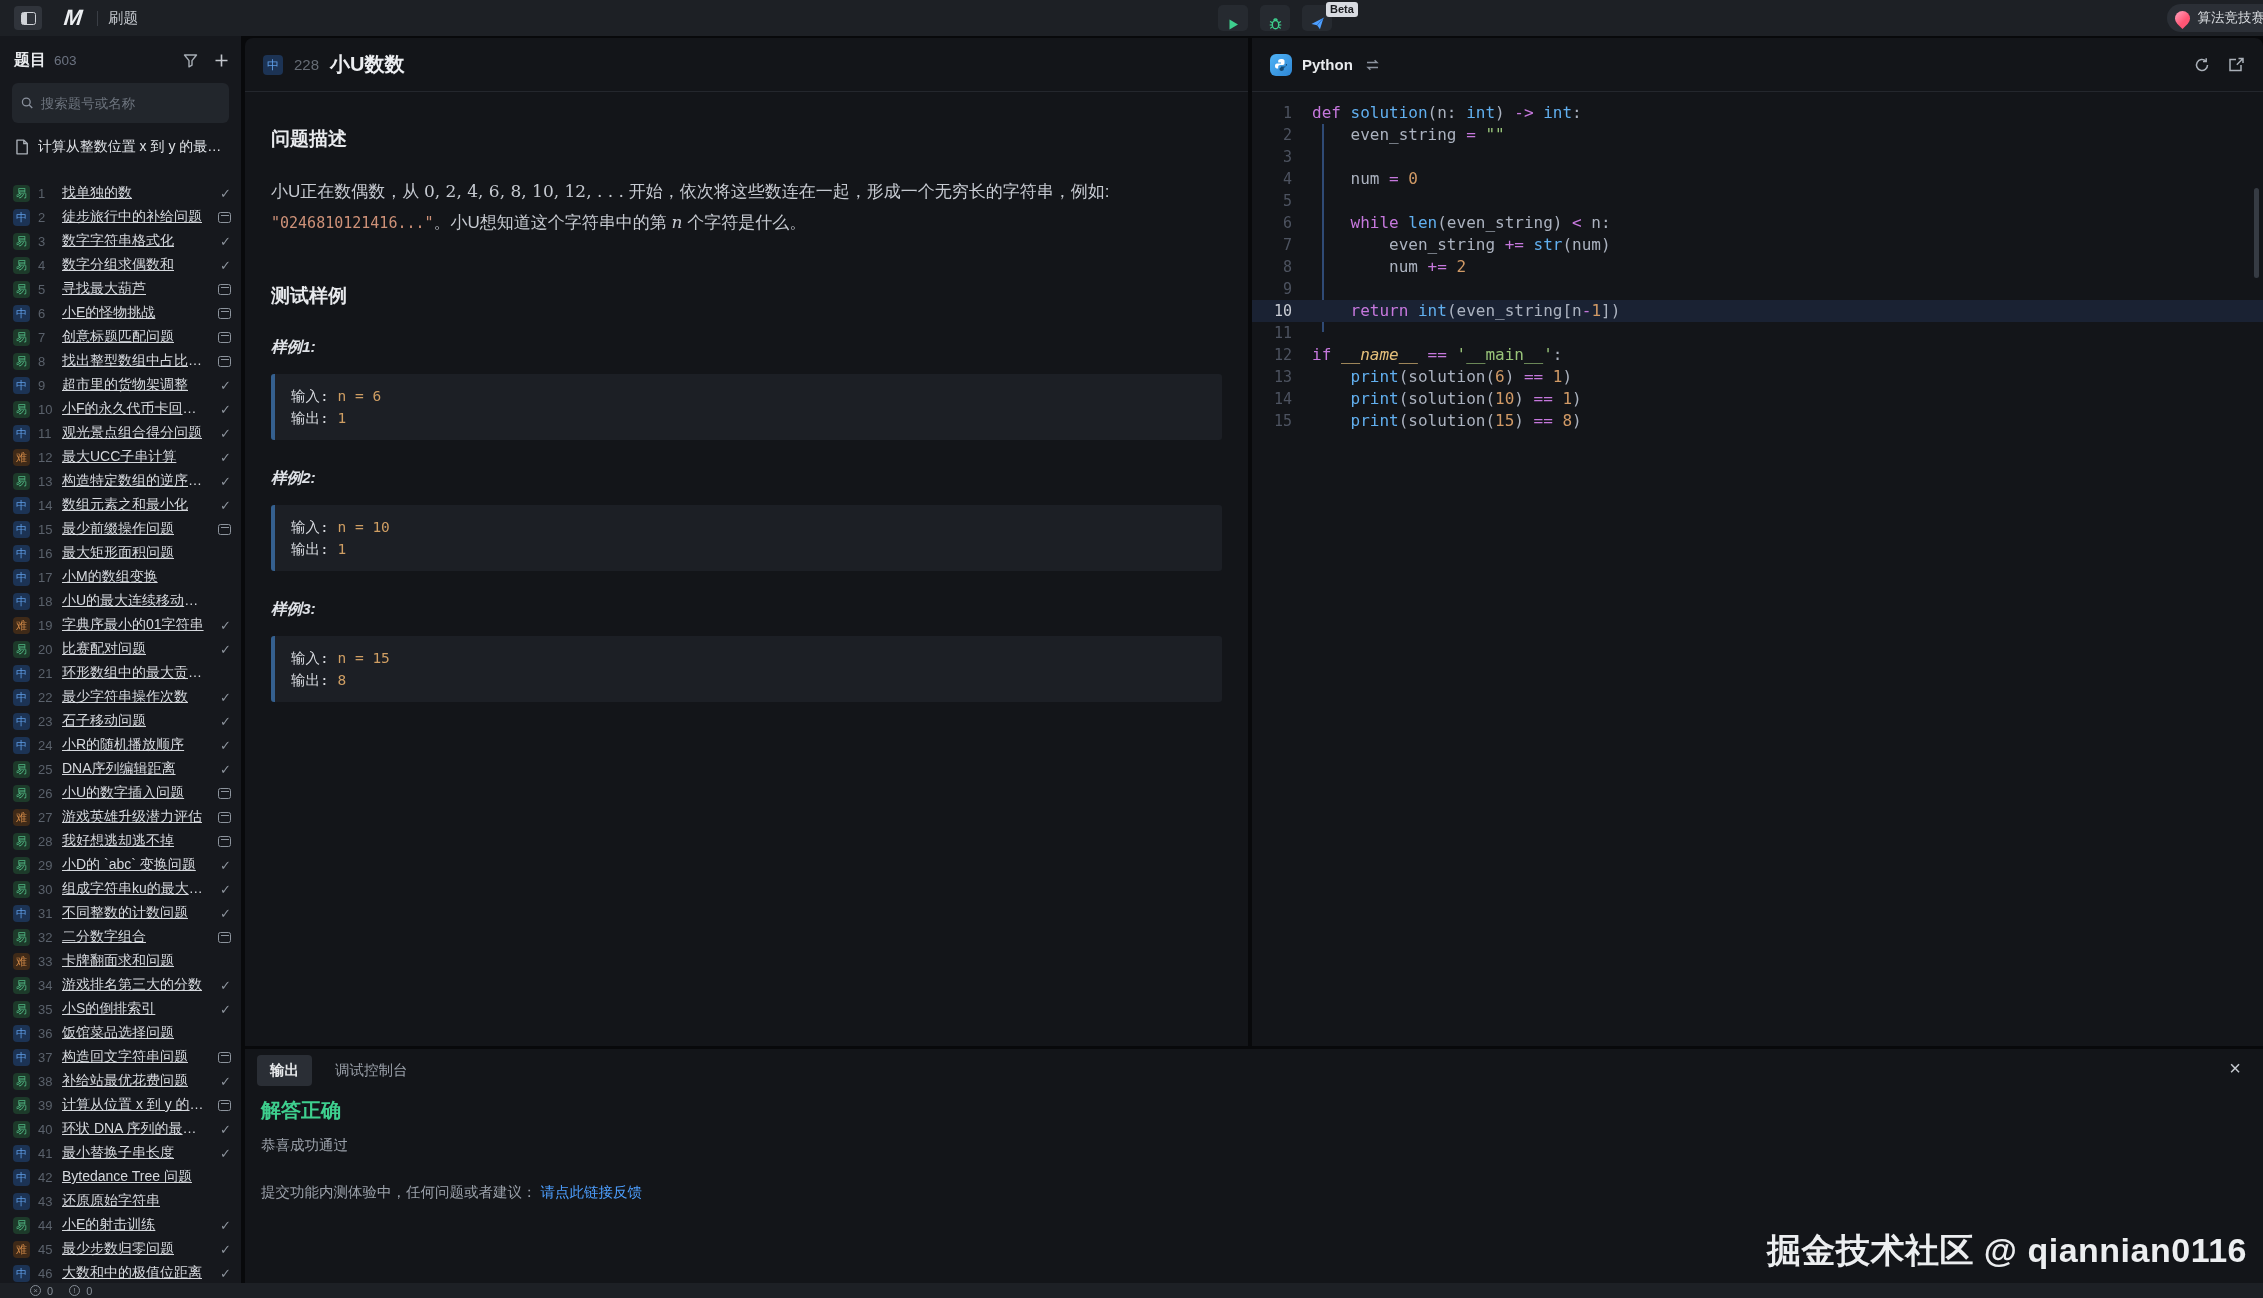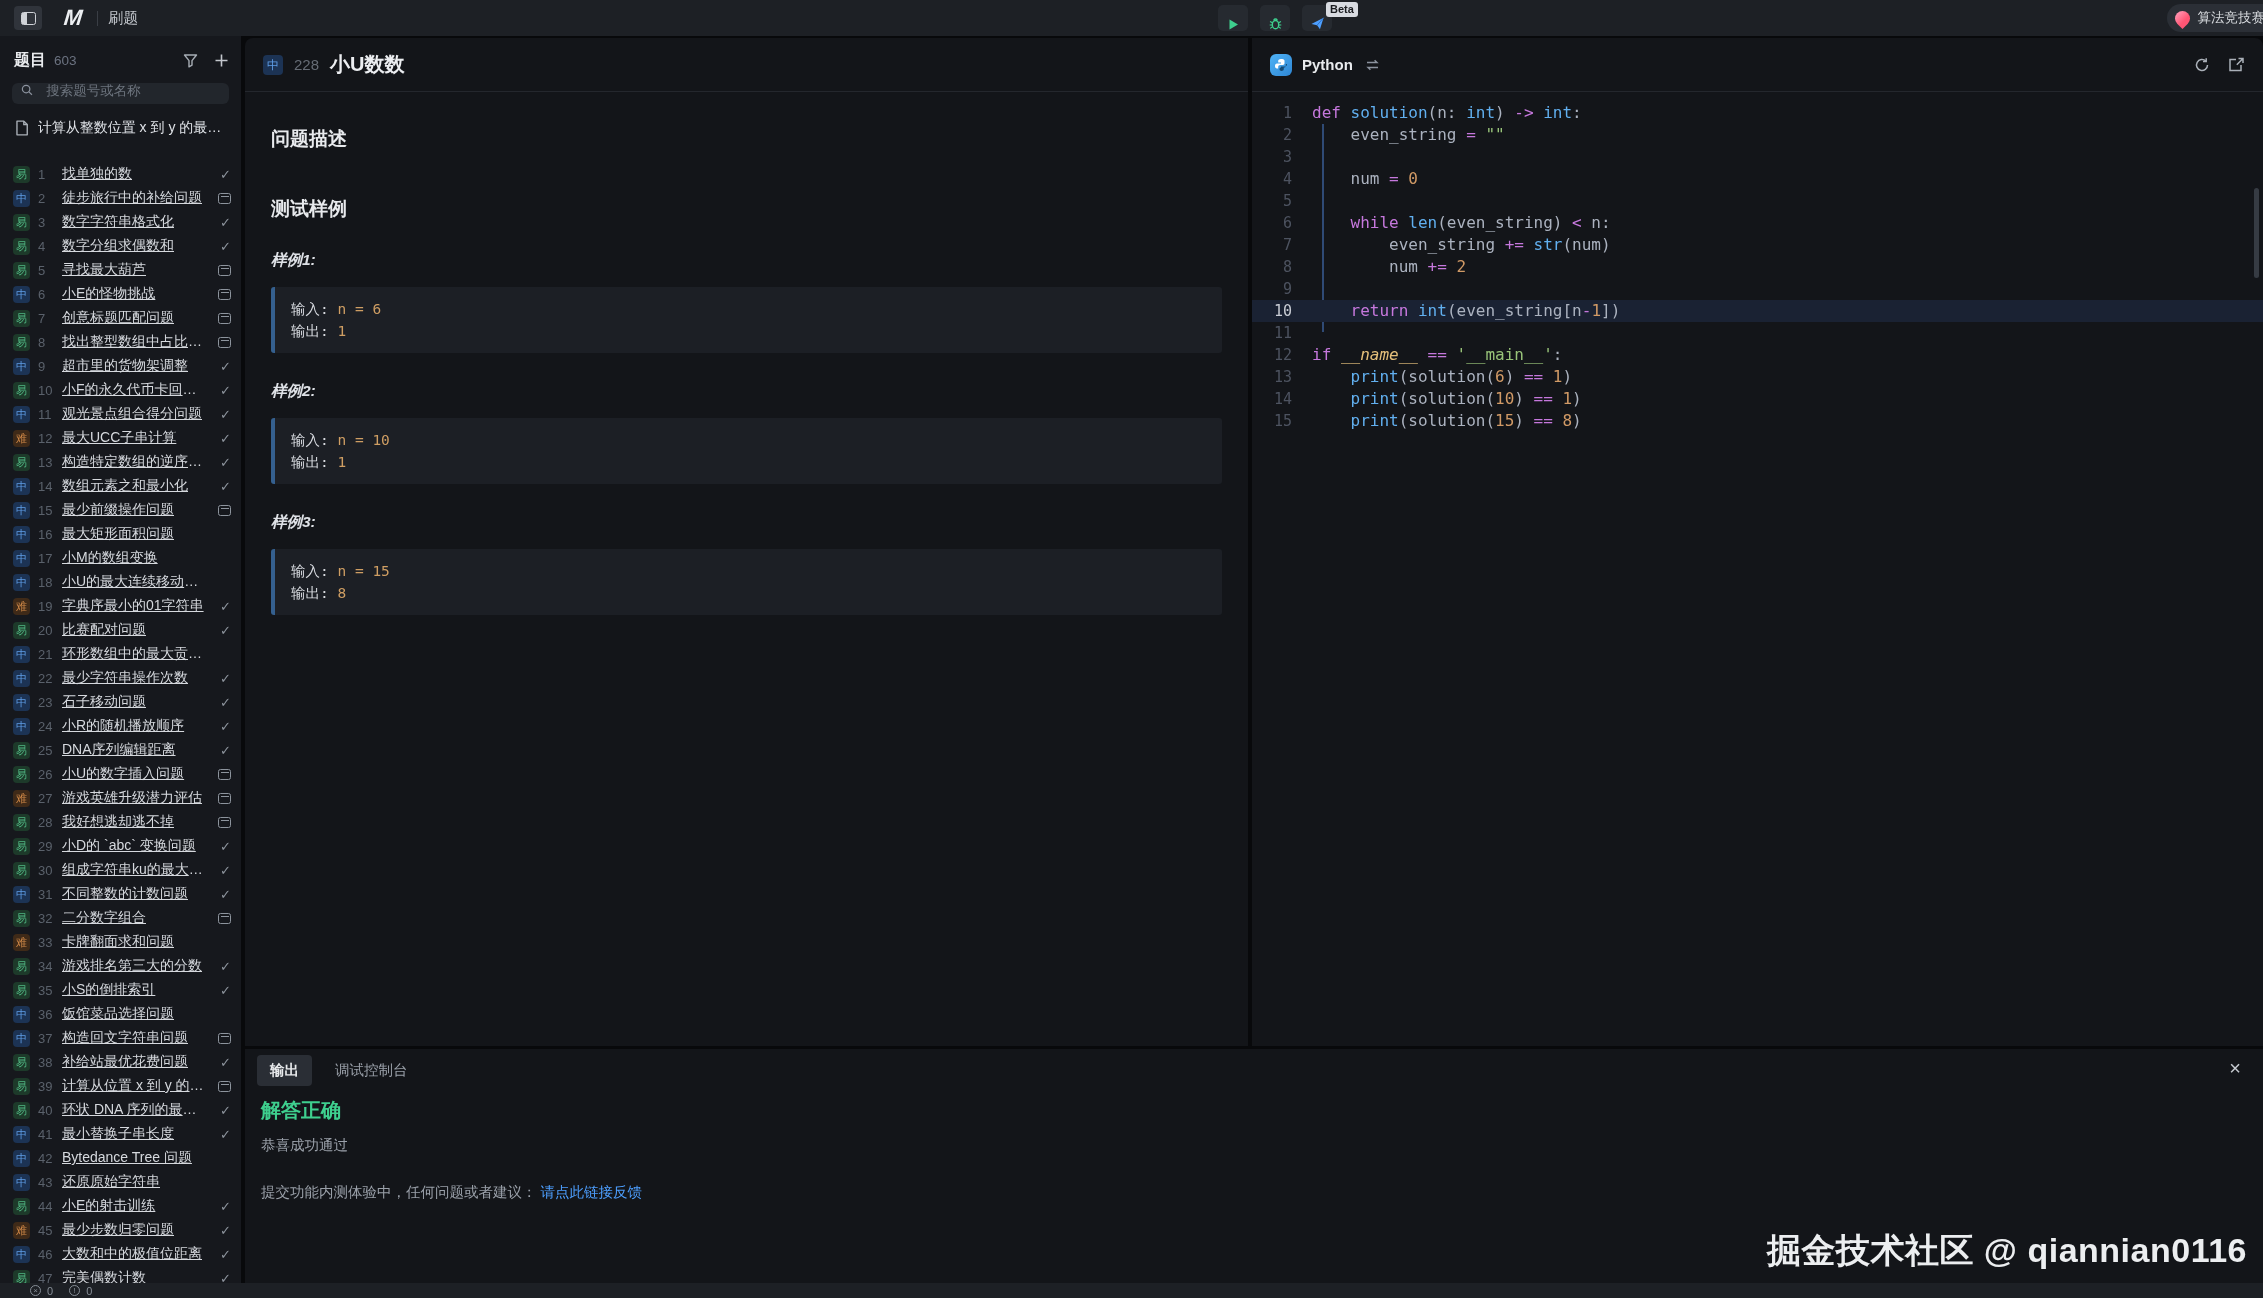--- a/index.html
+++ b/index.html
@@ -33,22 +33,22 @@
   .sb-ic { width:11px; height:11px; border:1px solid #868d96; border-radius:50%; display:inline-flex;
            align-items:center; justify-content:center; font-size:8px; line-height:1; color:#868d96; }
   .sb-count { margin-right:10px; }
 
   
   .sidebar { position:absolute; left:0; top:36px; width:241px; height:1247px; background:#16181d; overflow:hidden; }
   .sb-head { display:flex; align-items:center; padding:14px 12px 8px 14px; }
   .sb-title { font-size:16px; font-weight:700; color:#e8eaed; margin-right:8px; }
   .sb-total { font-size:13.5px; color:#6b7280; flex:1; }
   .sb-head-icons { display:flex; gap:16px; align-items:center; }
-  .searchbox { margin:4px 12px 6px 12px; height:21px; background:#22262c; border-radius:6px;
-               display:flex; align-items:flex-start; padding:0 9px; gap:13px; }
+  .searchbox { margin:4px 12px 6px 12px; height:40px; background:#22262c; border-radius:6px;
+               display:flex; align-items:center; padding:0 9px; gap:7px; }
   .searchbox input { background:transparent; border:0; outline:0; color:#c9ccd2; font-size:13.5px; width:100%;
                      font-family:"Liberation Sans",sans-serif; }
   .searchbox input::placeholder { color:#6d747e; }
   .pinned { display:flex; align-items:center; gap:9px; padding:9px 12px 9px 15px; }
   .pinned-label { font-size:14px; color:#dfe2e7; white-space:nowrap; overflow:hidden; text-overflow:ellipsis; }
   .plist { margin-top:16px; }
   .prow { height:24px; display:flex; align-items:center; gap:8px; padding:0 10px 0 13px; }
   .pbadge { width:17px; height:17px; border-radius:4px; font-size:11px; line-height:17px; text-align:center; flex:none; }
   .diff-e { background:#1d3a2a; color:#51b883; }
   .diff-m { background:#1c3354; color:#5e9de6; }
@@ -557,20 +557,21 @@
 <div class="main">
 
   <div class="problem">
     <div class="pp-head">
       <span class="pp-badge">中</span>
       <span class="pp-id">228</span>
       <span class="pp-title">小U数数</span>
     </div>
     <div class="pp-body">
       <div class="h-sec">问题描述</div>
+      <p class="desc" id="desc-p"><span>小U正在数偶数，从 </span><span class="seg-math">0, 2, 4, 6, 8, 10, 12, . . .</span><span> 开始，依次将这些数连在一起，形成一个无穷长的字符串，例如: </span><span class="seg-code">"0246810121416..."</span><span>。小U想知道这个字符串中的第 </span><span class="seg-mathit">n</span><span> 个字符是什么。</span></p>
       <div class="h-sec samples-head">测试样例</div>
       <div id="samples">
           <div class="sample-label">样例1:</div>
           <div class="sample-block">
             <div class="sample-row"><span>输入: </span><span class="sample-val">n = 6</span></div>
             <div class="sample-row"><span>输出: </span><span class="sample-val">1</span></div>
           </div>
           <div class="sample-label">样例2:</div>
           <div class="sample-block">
             <div class="sample-row"><span>输入: </span><span class="sample-val">n = 10</span></div>

